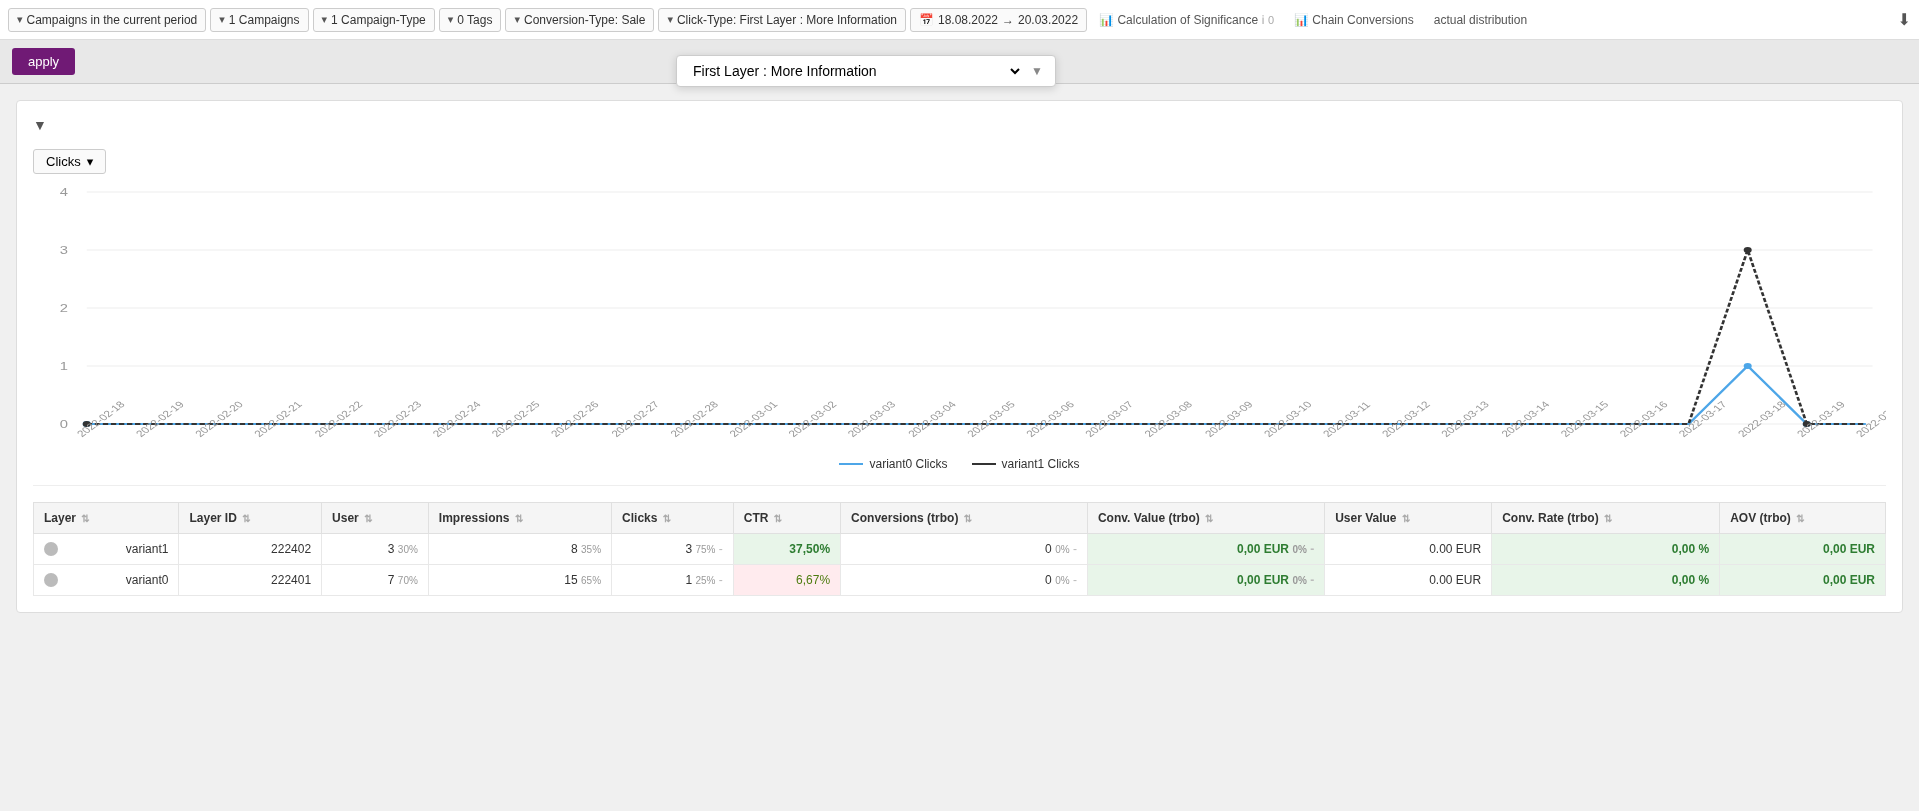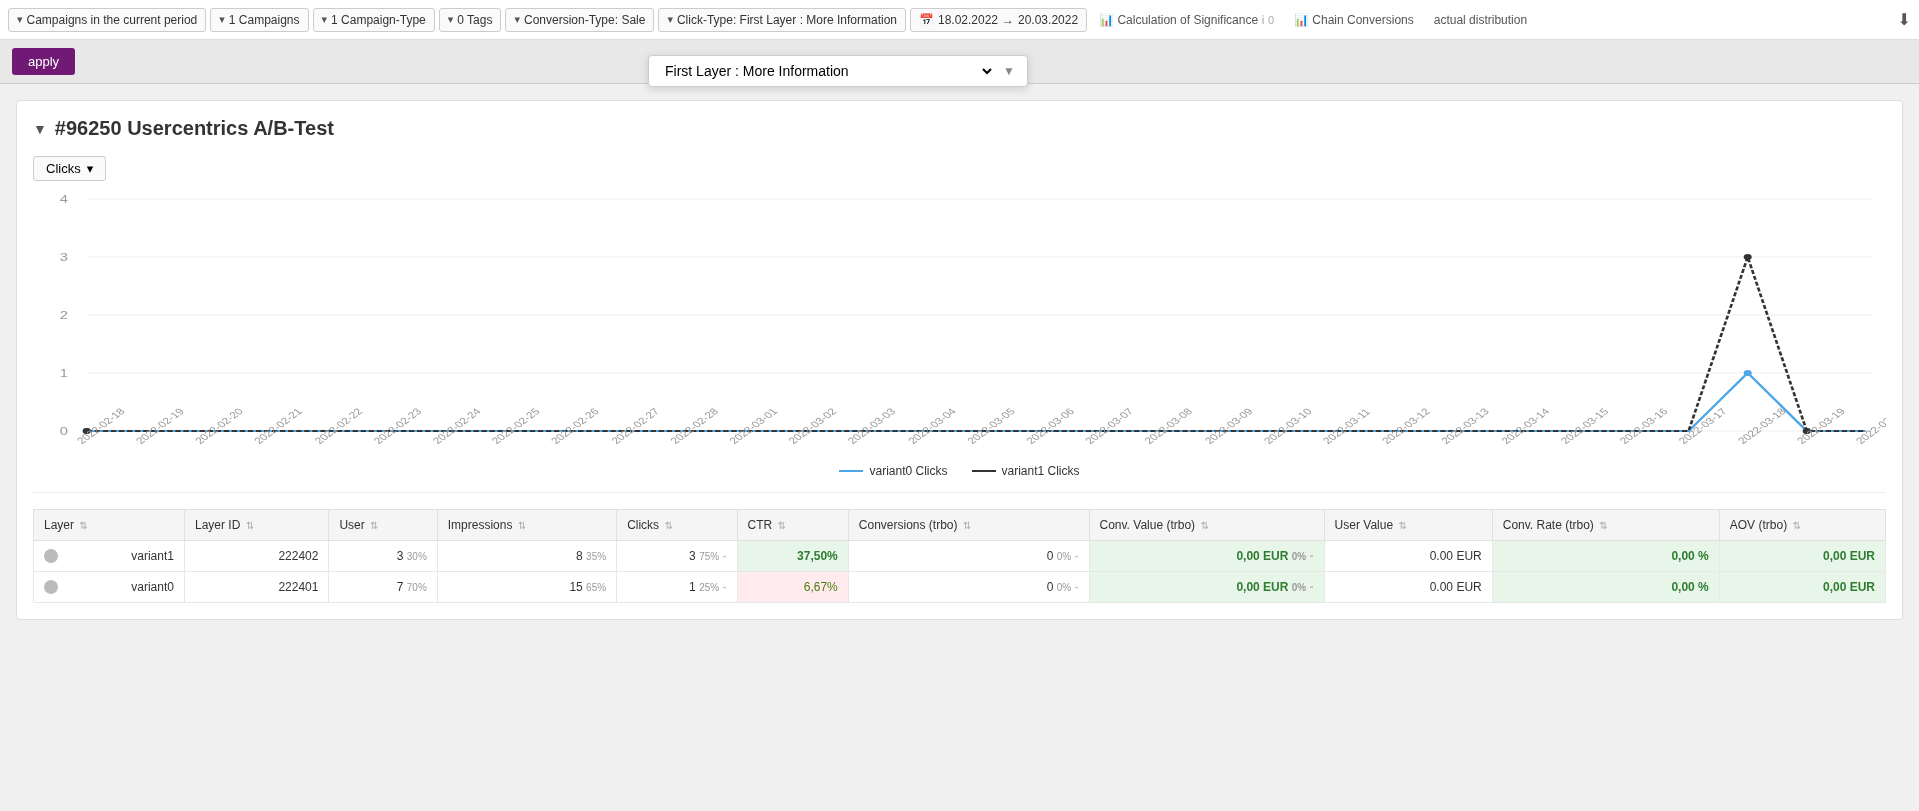--- a/index.html
+++ b/index.html
@@ -64,21 +64,21 @@
       padding: 6px 16px;
       border-radius: 3px;
       cursor: pointer;
       font-size: 13px;
     }
 
     
     .dropdown-popup {
       position: absolute;
       top: 55px;
-      left: 648px;
+      left: 676px;
       z-index: 100;
       background: #fff;
       border: 1px solid #ccc;
       border-radius: 4px;
       box-shadow: 0 2px 8px rgba(0,0,0,0.15);
       padding: 6px 12px;
       display: flex;
       align-items: center;
       gap: 8px;
       min-width: 380px;
@@ -172,21 +172,21 @@
     .data-table {
       width: 100%;
       border-collapse: collapse;
       font-size: 12px;
     }
     .data-table th {
       background: #f5f5f5;
       border: 1px solid #e0e0e0;
       padding: 8px 10px;
       text-align: left;
-      font-weight: 400;
+      font-weight: 700;
       white-space: nowrap;
     }
     .data-table th .sort-icon { color: #aaa; font-size: 10px; margin-left: 2px; }
     .data-table td {
       border: 1px solid #e8e8e8;
       padding: 8px 10px;
       text-align: right;
       white-space: nowrap;
     }
     .data-table td.text-left { text-align: left; }
@@ -233,21 +233,21 @@
   <div class="nav-item">
     <span class="filter-icon">▾</span>
     <span>Conversion-Type: Sale</span>
   </div>
   <div class="nav-item">
     <span class="filter-icon">▾</span>
     <span>Click-Type: First Layer : More Information</span>
   </div>
   <div class="nav-item-date">
     <span>📅</span>
-    <span>18.02.2022</span>
+    <span>18.08.2022</span>
     <span>→</span>
     <span>20.03.2022</span>
   </div>
   <div class="nav-item-text">
     <span>📊</span>
     <span>Calculation of Significance</span>
     <span style="color:#aaa;">ℹ</span>
     <span style="color:#aaa;font-size:11px;">0</span>
   </div>
   <div class="nav-item-text">
@@ -270,24 +270,20 @@
     <option>First Layer : More Information</option>
   </select>
   <span class="dd-arrow">▼</span>
 </div>
 
 <div class="main-content">
   <div class="campaign-card">
 
     <div class="campaign-title">
       <span class="arrow">▼</span>
-      <h2>
-        <span>#96250</span>
-        <span>Usercentrics A/B-Test</span>
-      </h2>
     </div>
 
     <div class="chart-controls">
       <button class="metric-btn">
         <span>Clicks</span>
         <span>▾</span>
       </button>
     </div>
 
     <div class="chart-area">

